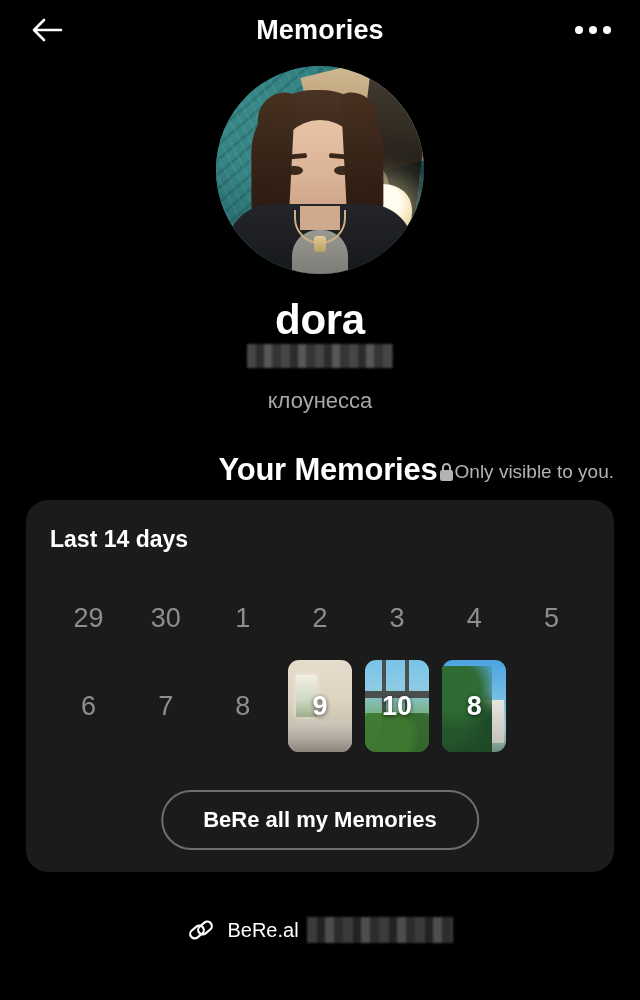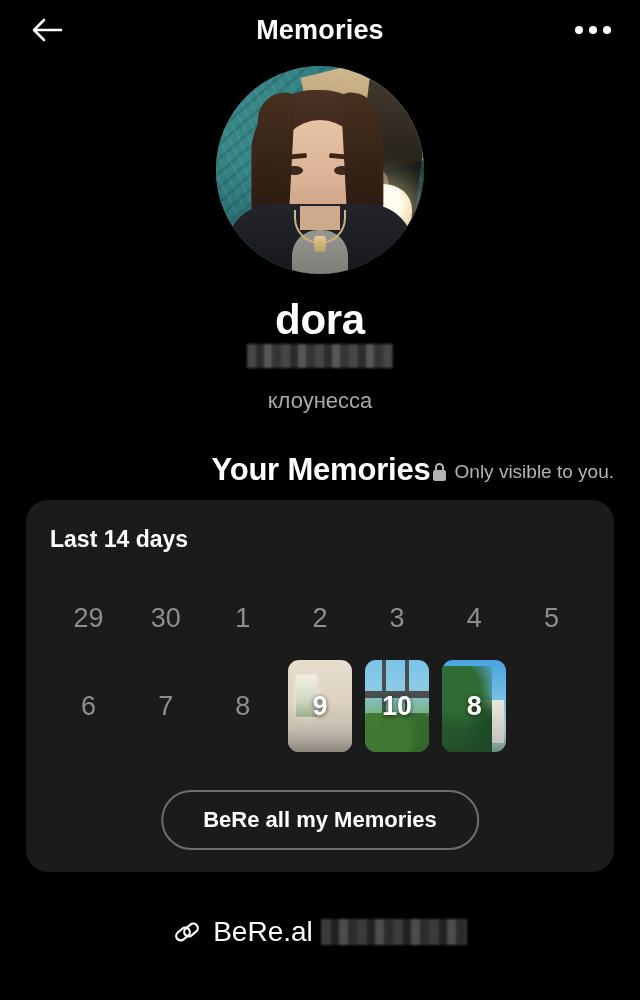--- a/index.html
+++ b/index.html
@@ -148,21 +148,21 @@
     position:absolute; top:388px; left:0; width:640px; text-align:center;
     font-size:22px; color:#a8a8a8;
   }
 
   
   .memories-head {
     position:absolute; top:452px; left:26px; width:588px;
     display:flex; align-items:flex-end; justify-content:flex-end;
   }
   .memories-title { font-size:31px; font-weight:bold; color:#fff; letter-spacing:-.2px; }
-  .visibility { display:flex; align-items:center; gap:7px; padding-bottom:5px; }
+  .visibility { display:flex; align-items:center; padding-bottom:5px; }
   .visibility-text { font-size:19px; color:#b3b3b3; }
 
   .memories-card {
     position:absolute; top:500px; left:26px; width:588px; height:372px;
     background:#1b1b1b; border-radius:22px; padding:26px 24px 22px;
   }
   .card-title { font-size:23px; font-weight:bold; color:#fff; }
 
   .day-grid {
     margin-top:34px;
@@ -244,21 +244,21 @@
     background:transparent; color:#fff; font-size:22px; font-weight:bold;
     font-family:"Liberation Sans", sans-serif; cursor:pointer; white-space:nowrap;
   }
 
   
   .profile-link {
     position:absolute; top:916px; left:0; width:640px;
     display:flex; align-items:center; justify-content:center; gap:12px;
     cursor:pointer;
   }
-  .link-text { font-size:28px; color:#fff; }
+  .link-text { font-size:20px; color:#fff; }
   .link-redacted {
     width:146px; height:26px; margin-left:-4px;
     background:
       repeating-linear-gradient(90deg,#3b3b3b 0 10px,#222 10px 18px,#4d4d4d 18px 27px,#2c2c2c 27px 36px),
       #323232;
     filter:blur(1.1px);
   }
 </style>
 </head>
 <body>

